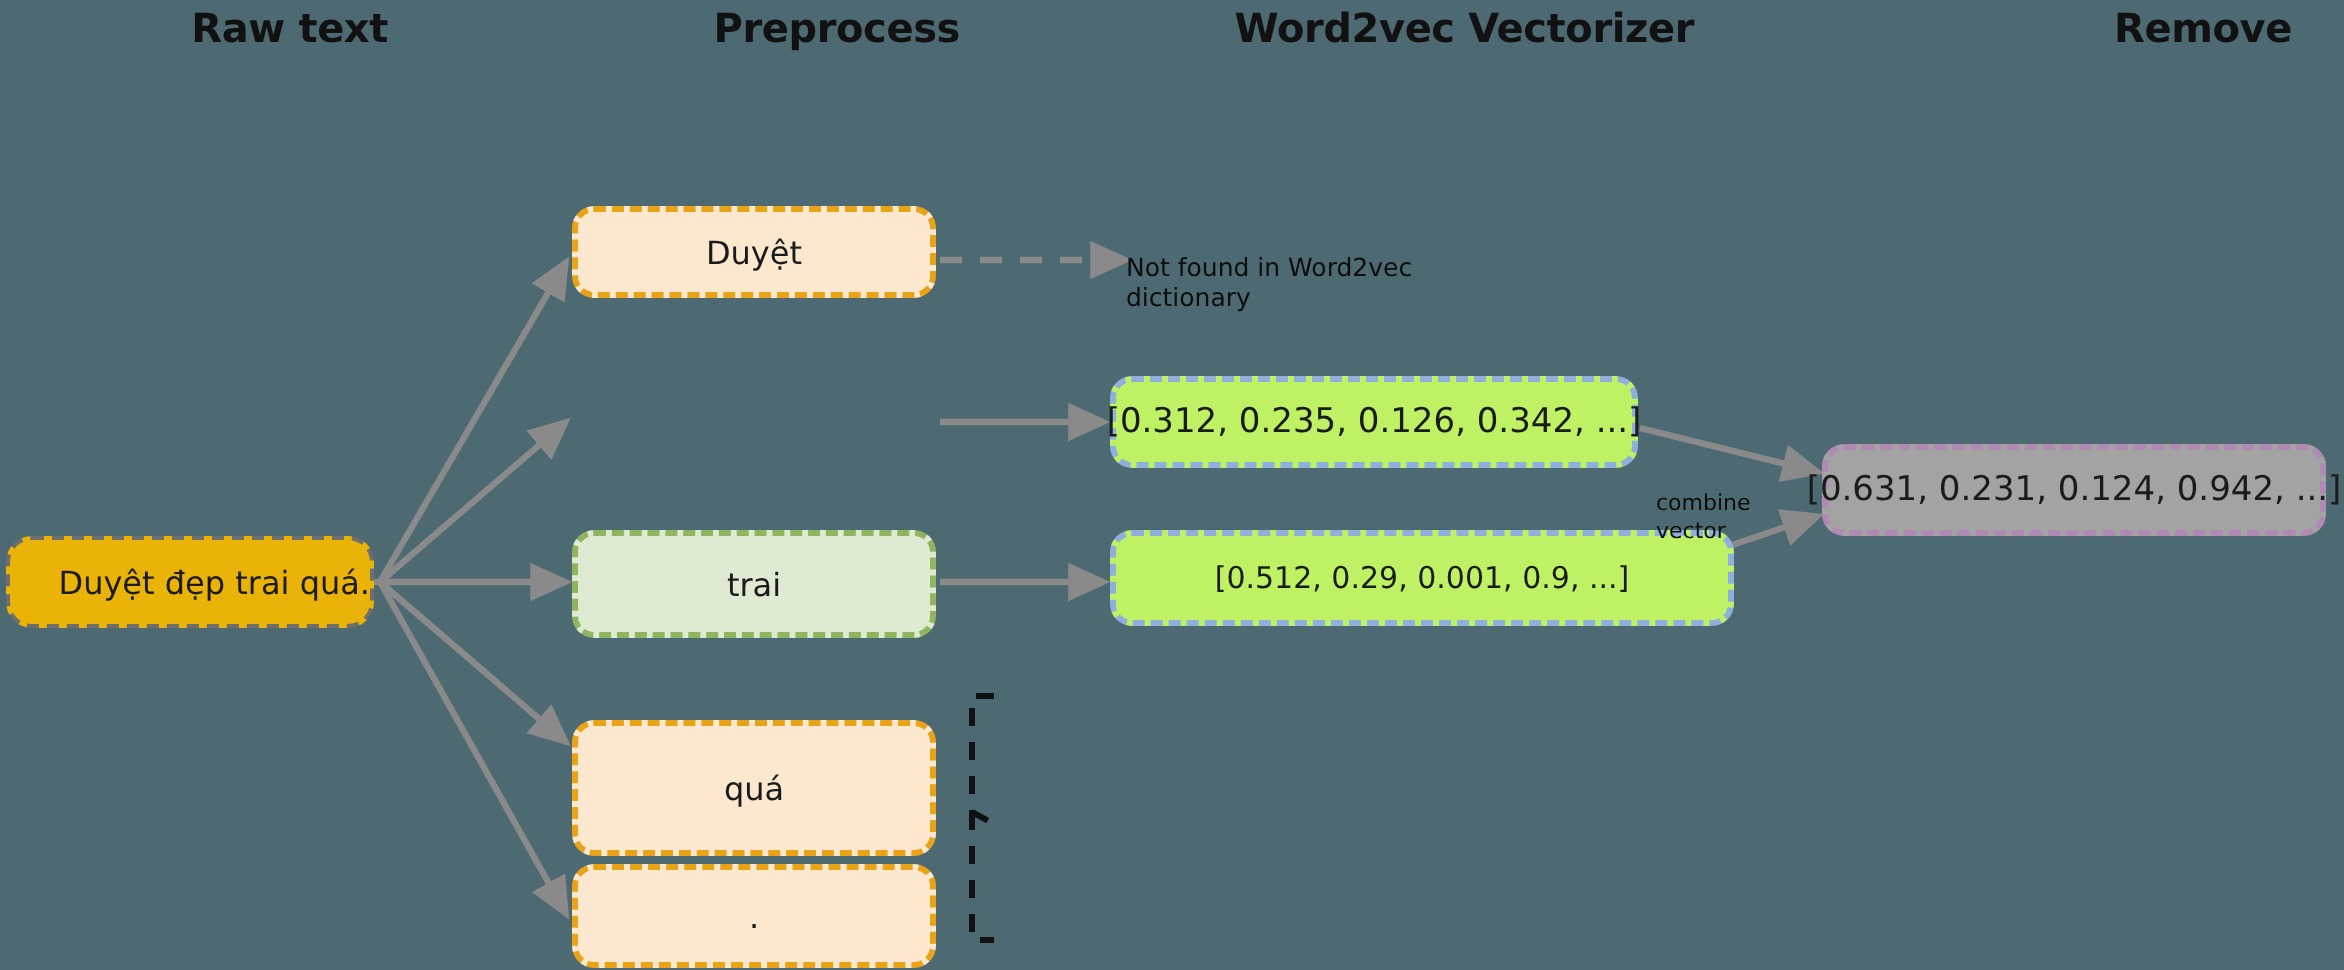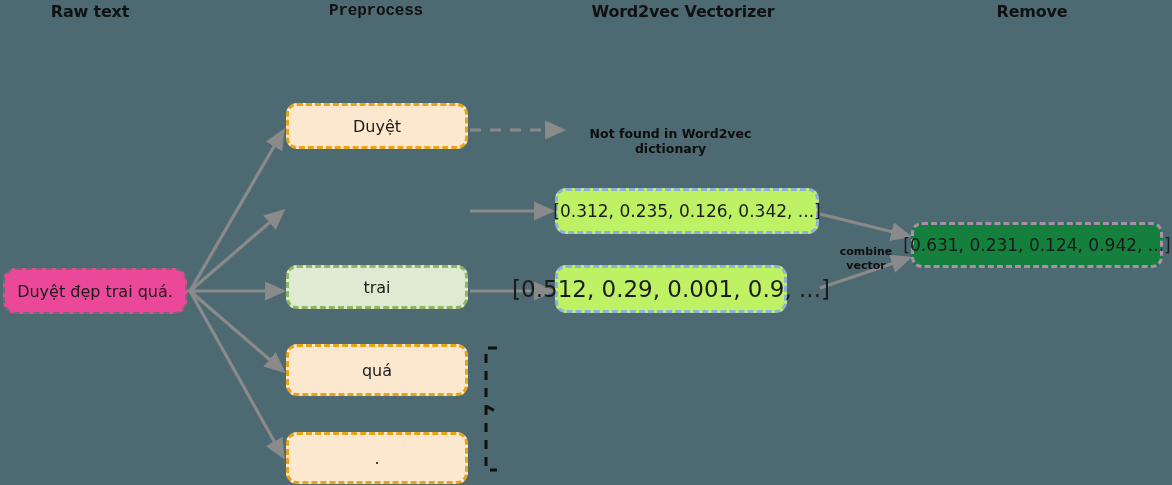--- a/index.html
+++ b/index.html
@@ -22,69 +22,71 @@
     position: absolute;
     left: 0;
     top: 0;
     width: 1172px;
     height: 485px;
     pointer-events: none;
   }
   .hdr {
     position: absolute;
     top: 2px;
-    font-size: 16px;
+    font-size: 20px;
     font-weight: bold;
     color: #111111;
     font-family: "DejaVu Sans", sans-serif;
-    text-align: center;
+    text-align: right;
     white-space: nowrap;
     letter-spacing: -0.2px;
+    padding-left: 14px;
   }
   .node {
     position: absolute;
     box-sizing: border-box;
     display: flex;
     align-items: center;
     justify-content: center;
     border-radius: 11px;
     font-size: 16px;
     color: #1b1b1b;
     font-family: "DejaVu Sans", sans-serif;
     text-align: center;
     white-space: nowrap;
   }
   .node-raw {
-    background: #ec4899;
+    background: #eab308;
     border: 2px dashed #6e6e6e;
     border-radius: 13px;
+    justify-content: flex-end;
   }
   .node-orange {
     background: #fce8cf;
     border: 3px dashed #e8a317;
   }
   .node-green {
     background: #dfead3;
     border: 3px dashed #8fb560;
   }
   .node-blue {
     background: #bef264;
     border: 3px dashed #8fb0dd;
   }
   .node-pink {
-    background: #15803d;
+    background: #a3a3a3;
     border: 3px dashed #b08ab5;
   }
   .annot {
     position: absolute;
     font-size: 12.5px;
-    font-weight: bold;
+    font-weight: normal;
     color: #0d0d0d;
     font-family: "DejaVu Sans", sans-serif;
-    text-align: center;
+    text-align: left;
     line-height: 1.25;
     white-space: pre-line;
   }
   .annot-small {
     font-size: 11px;
   }
 </style>
 </head>
 <body>
 
@@ -118,56 +120,56 @@
 
     <line x1="820" y1="214" x2="909" y2="236" stroke="#8a8a8a" stroke-width="3.2" marker-end="url(#ah)"></line>
     <line x1="820" y1="288" x2="909" y2="258" stroke="#8a8a8a" stroke-width="3.2" marker-end="url(#ah)"></line>
 
     <path d="M497,348 L486,348 L486,406 M486,406 L497,412 M486,406 L486,470 L497,470" stroke="#111111" stroke-width="3" fill="none" stroke-dasharray="9 8" stroke-linecap="butt"></path>
   </svg>
 
   <div class="hdr" style="left:0px; width:180px;">
     <span>Raw text</span>
   </div>
-  <div class="hdr" style="left:286px; width:180px;font-family:Liberation Mono, monospace;">
+  <div class="hdr" style="left:286px; width:180px;">
     <span>Preprocess</span>
   </div>
   <div class="hdr" style="left:533px; width:300px;">
     <span>Word2vec Vectorizer</span>
   </div>
   <div class="hdr" style="left:932px; width:200px;">
     <span>Remove</span>
   </div>
 
   <div class="node node-raw" style="left:3px; top:268px; width:184px; height:46px; font-size:16px;">
     <span>Duyệt đẹp trai quá.</span>
   </div>
 
   <div class="node node-orange" style="left:286px; top:103px; width:182px; height:46px;">
     <span>Duyệt</span>
   </div>
 
 
-  <div class="node node-green" style="left:286px; top:265px; width:182px; height:44px;">
+  <div class="node node-green" style="left:286px; top:265px; width:182px; height:54px;">
     <span>trai</span>
   </div>
 
-  <div class="node node-orange" style="left:286px; top:344px; width:182px; height:52px;">
+  <div class="node node-orange" style="left:286px; top:360px; width:182px; height:68px;">
     <span>quá</span>
   </div>
 
   <div class="node node-orange" style="left:286px; top:432px; width:182px; height:52px;">
     <span>.</span>
   </div>
 
   <div class="node node-blue" style="left:555px; top:188px; width:264px; height:46px; font-size:17px;">
     <span>[0.312, 0.235, 0.126, 0.342, ...]</span>
   </div>
 
-  <div class="node node-blue" style="left:555px; top:265px; width:232px; height:48px; font-size:23px;">
+  <div class="node node-blue" style="left:555px; top:265px; width:312px; height:48px; font-size:15px;">
     <span>[0.512, 0.29, 0.001, 0.9, ...]</span>
   </div>
 
   <div class="node node-pink" style="left:911px; top:222px; width:252px; height:46px; font-size:17px;">
     <span>[0.631, 0.231, 0.124, 0.942, ...]</span>
   </div>
 
   <div class="annot" style="left:563px; top:110px; width:215px;">
     <span>Not found in Word2vec
 dictionary</span>

